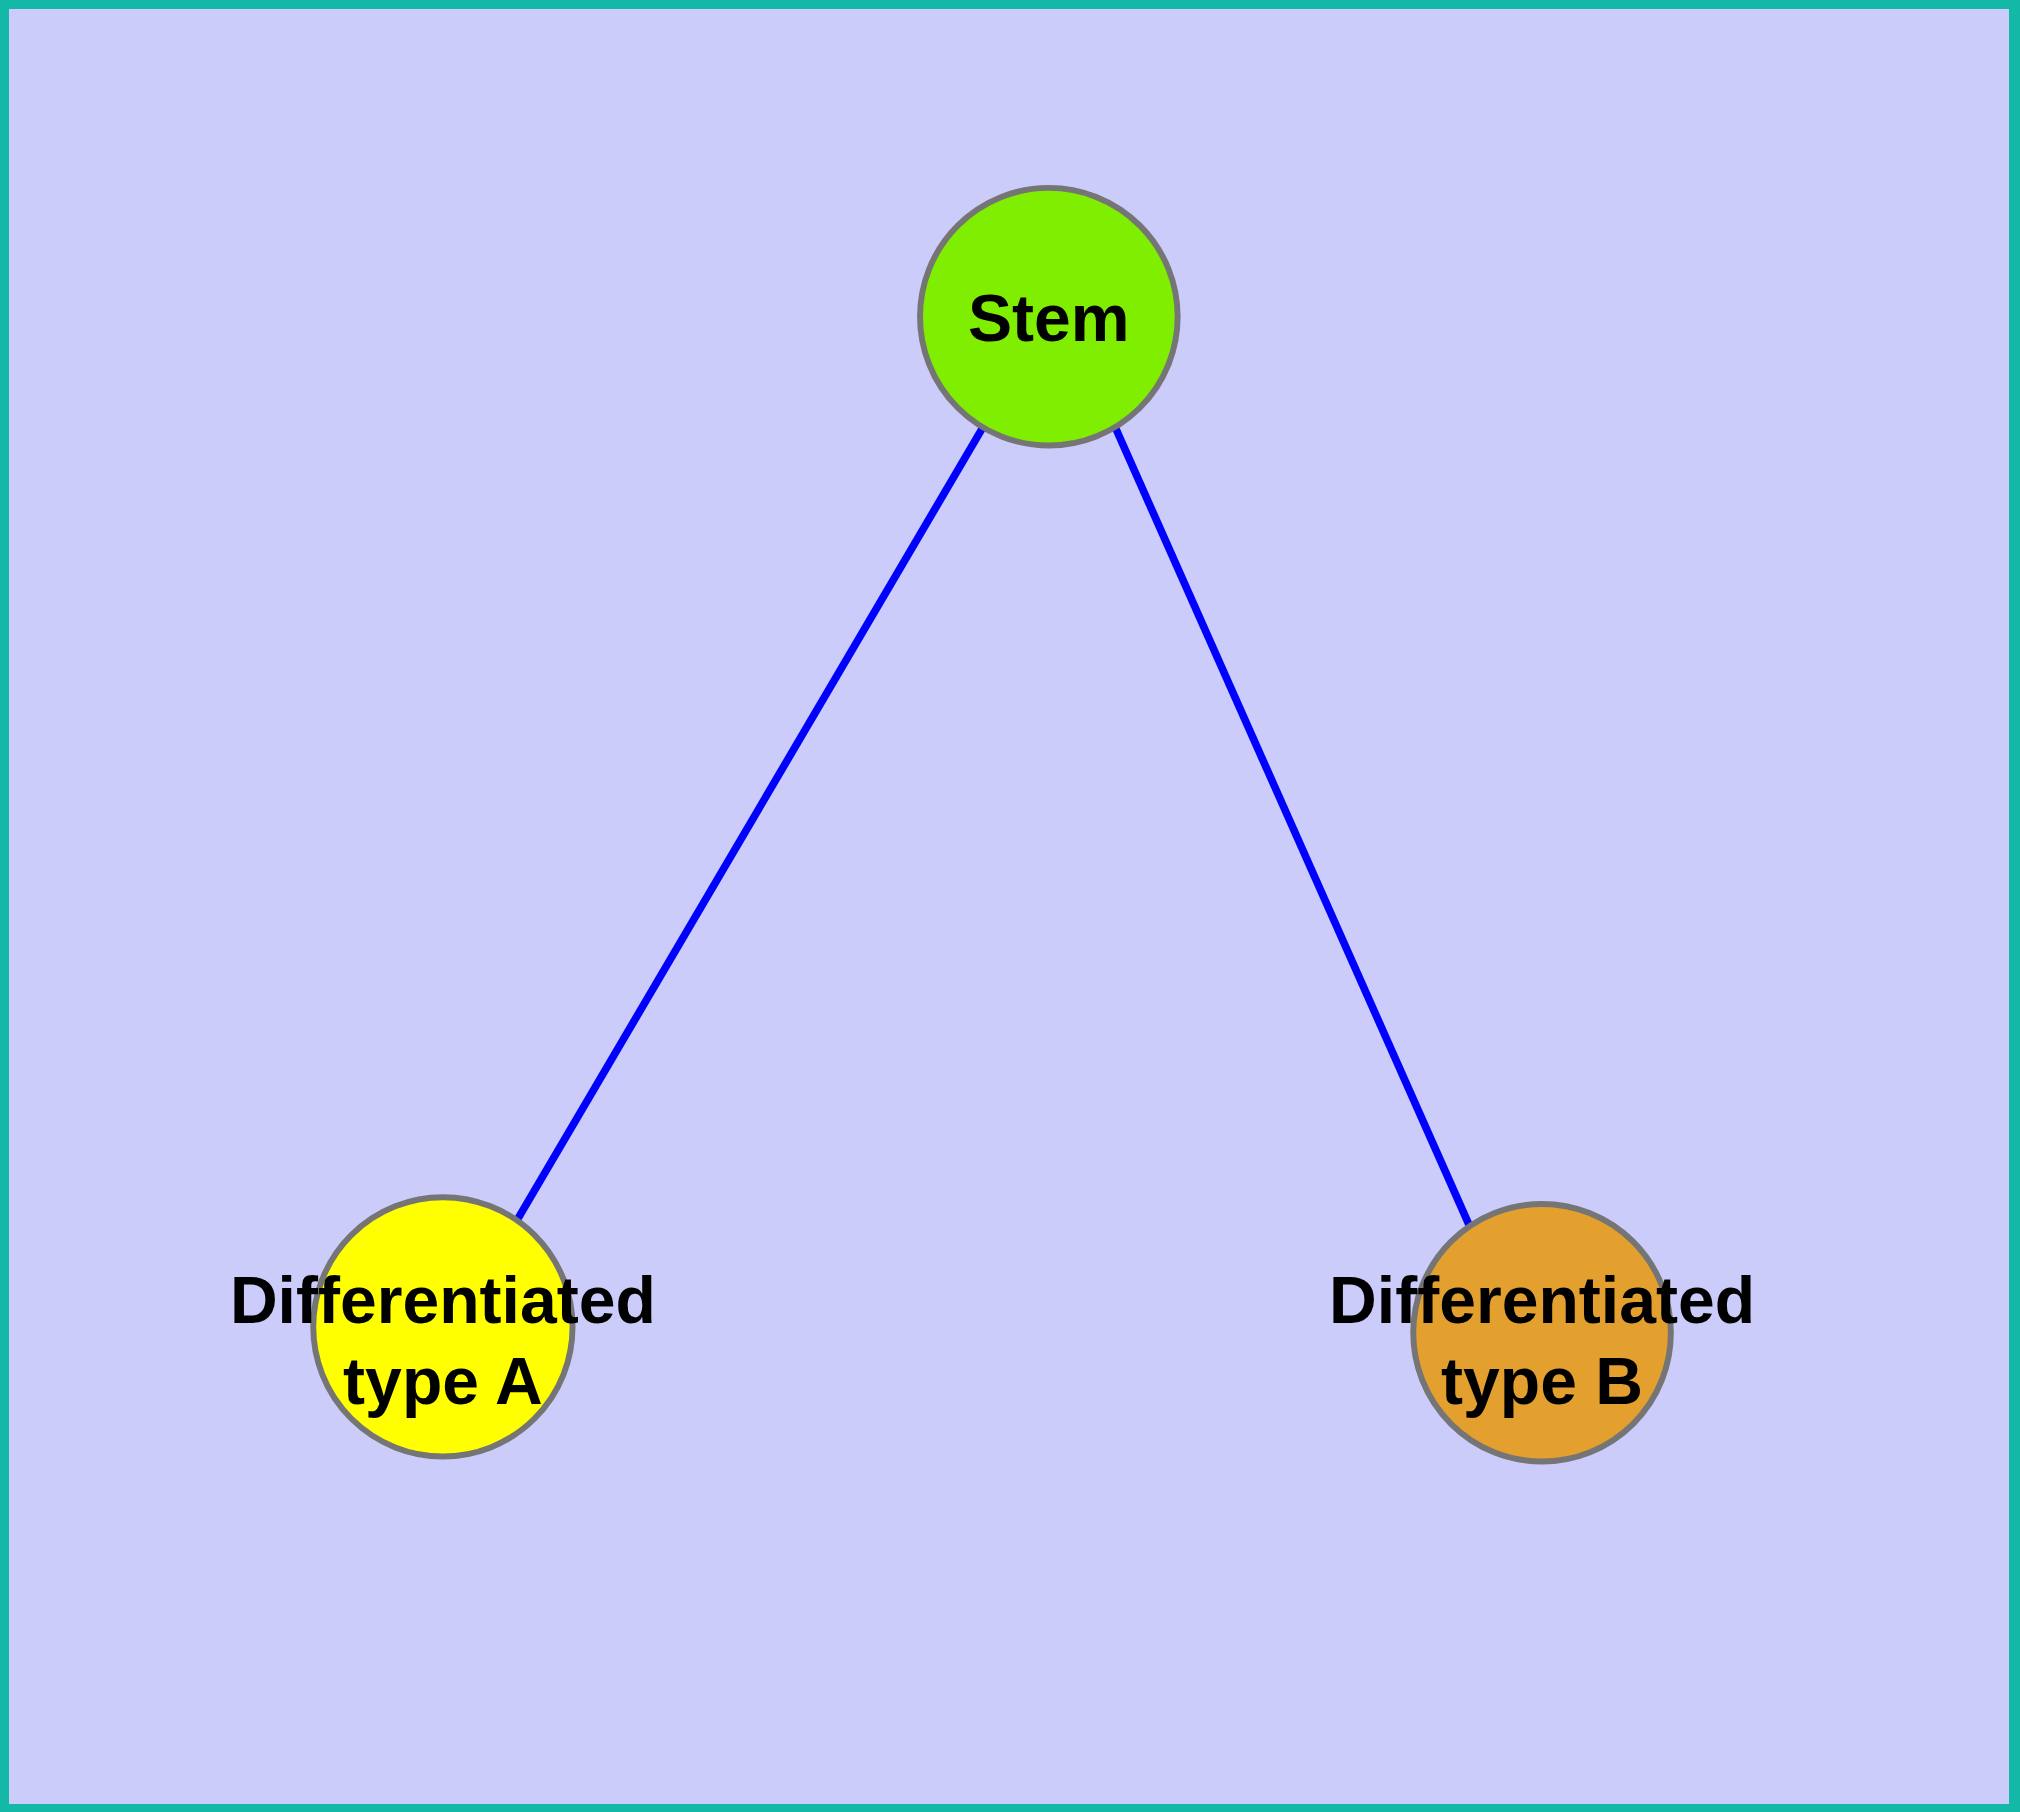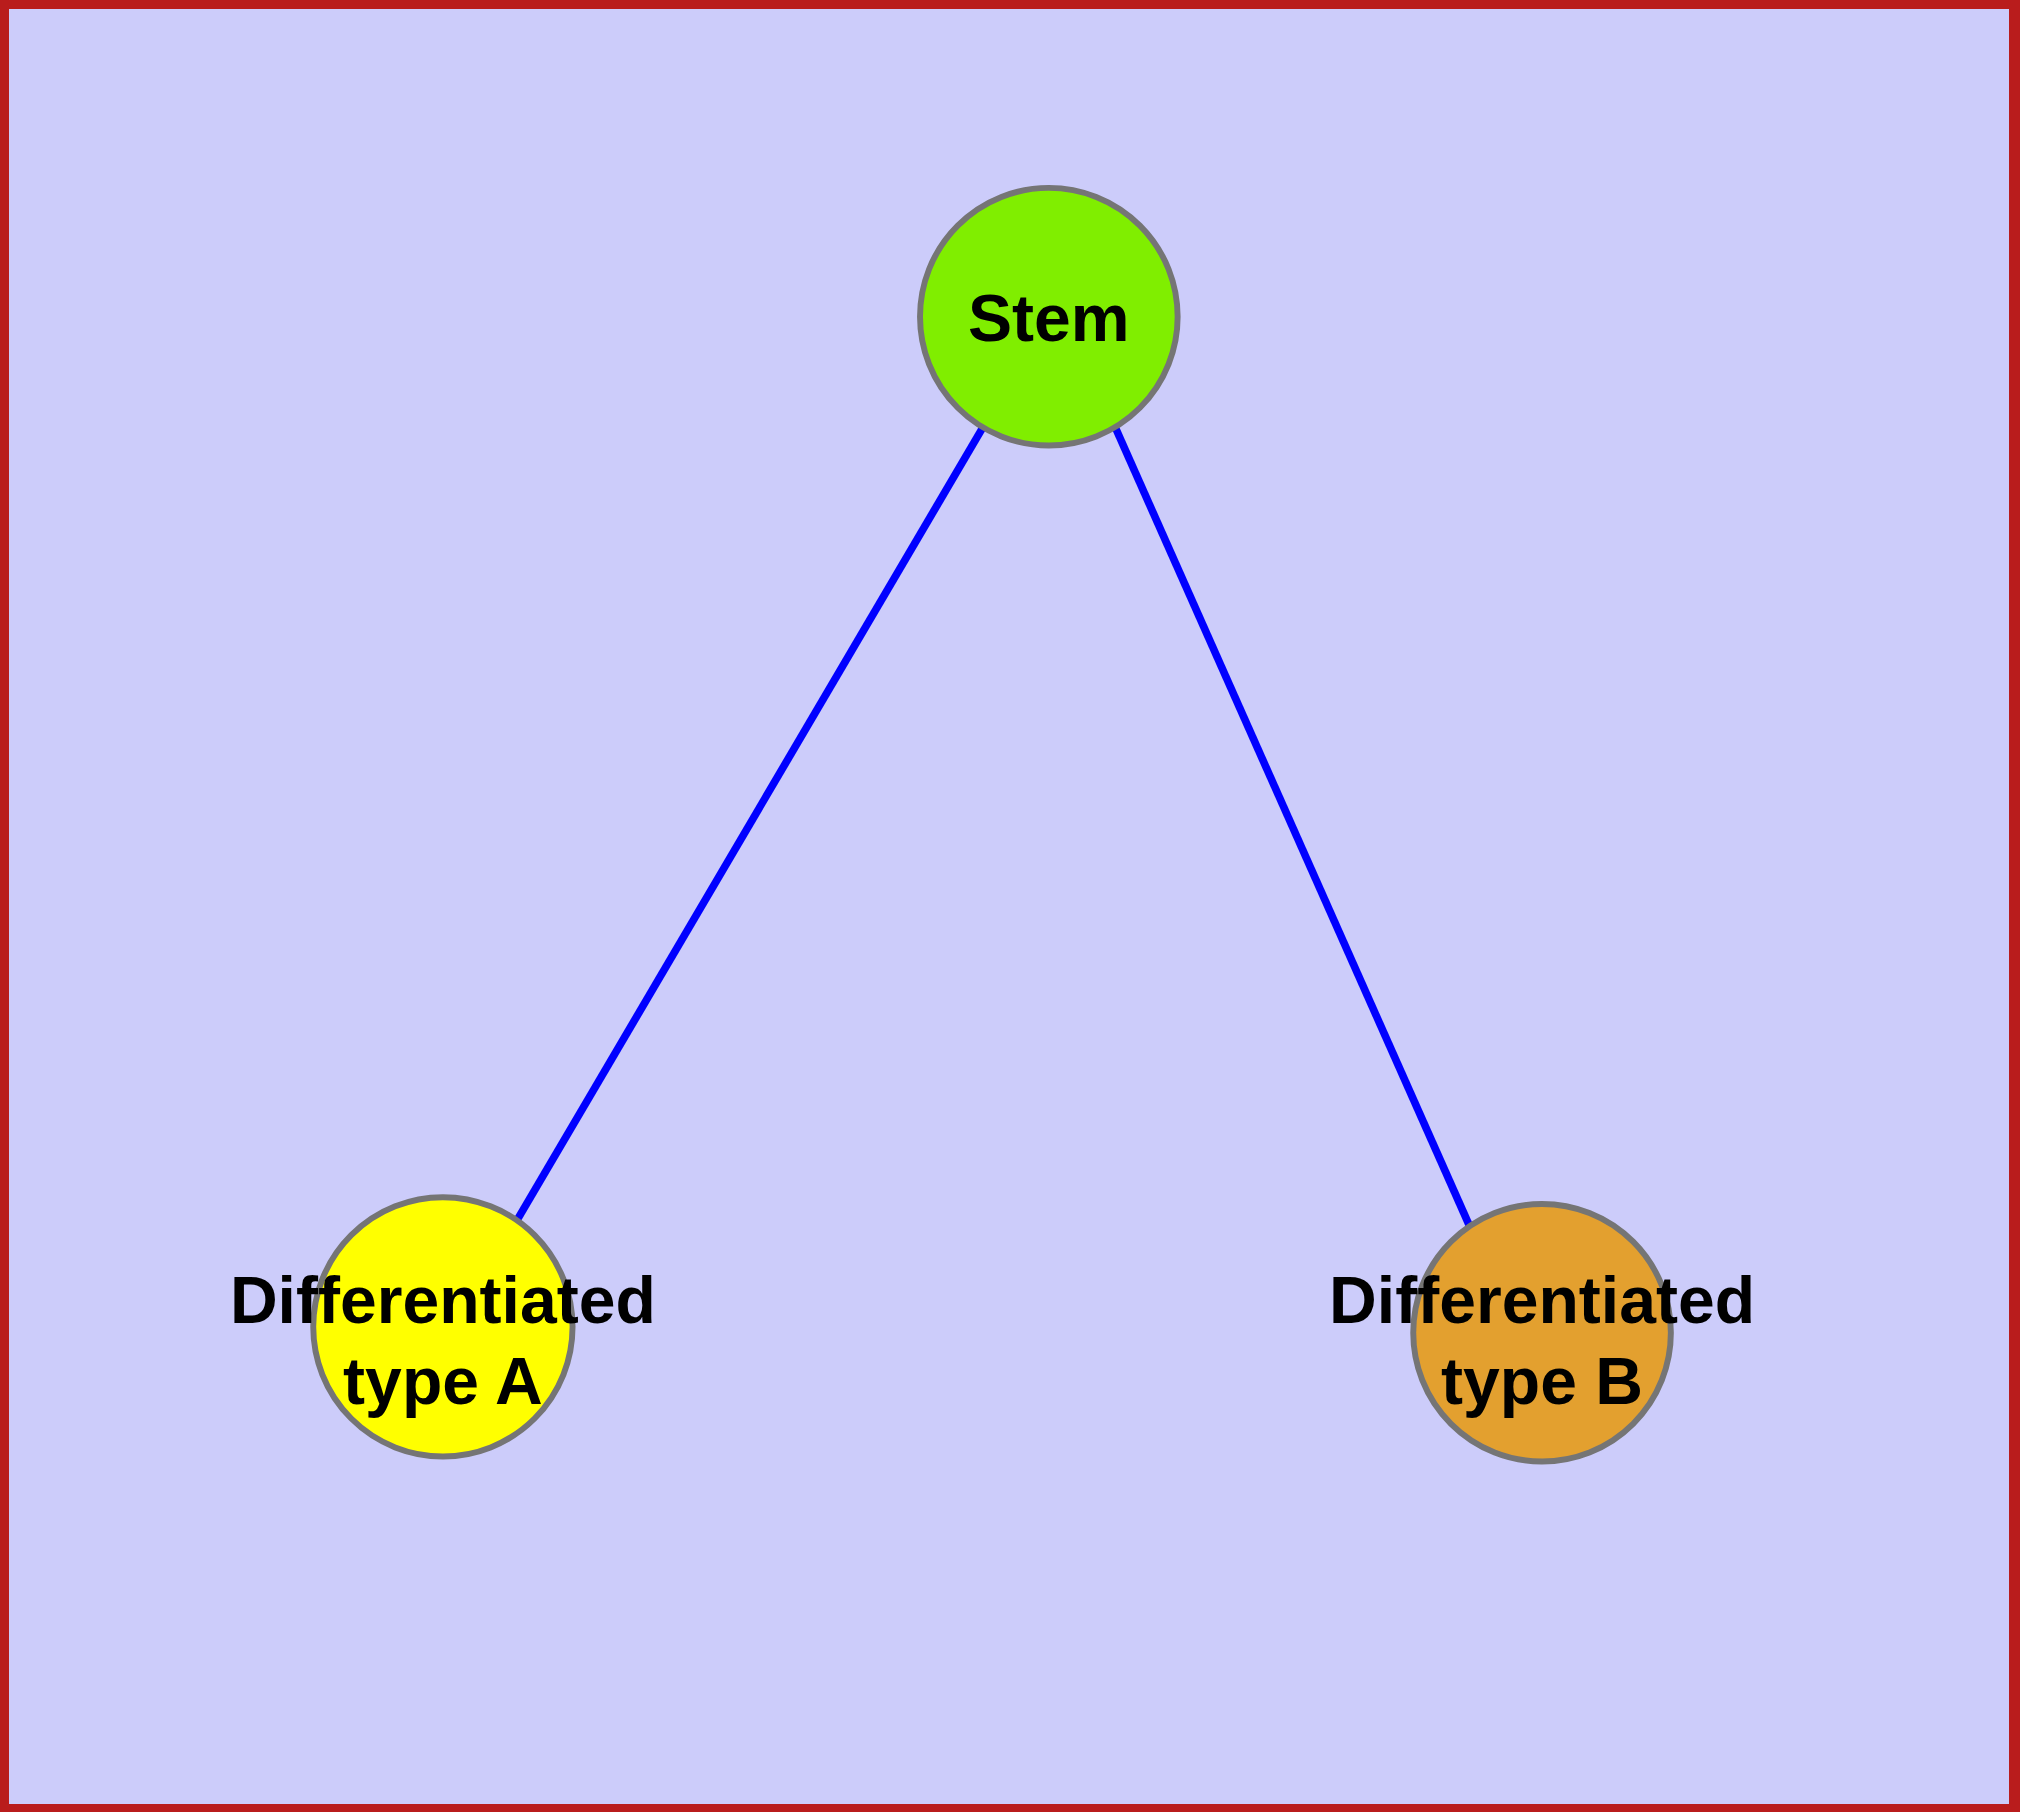--- a/index.html
+++ b/index.html
@@ -12,21 +12,21 @@
     height: 1812px;
     overflow: hidden;
     font-family: "Liberation Sans", sans-serif;
   }
   #canvas {
     position: absolute;
     left: 0;
     top: 0;
     width: 2021px;
     height: 1812px;
-    background: #b91c1c;
+    background: #14b8a6;
   }
   #plot-area {
     position: absolute;
     left: 8.5px;
     top: 8.5px;
     width: 2000px;
     height: 1795px;
     background: #ccccfa;
     overflow: hidden;
   }

